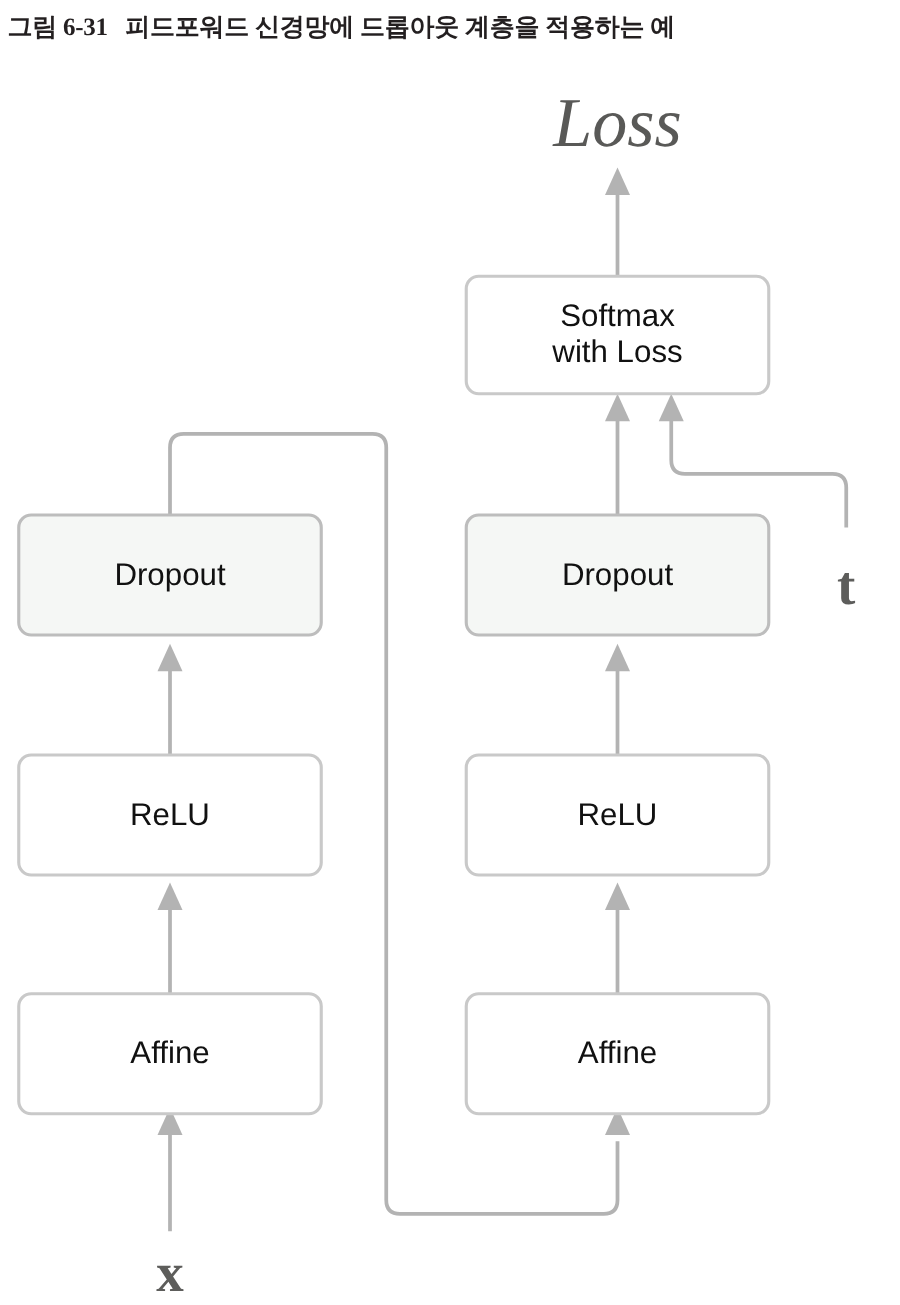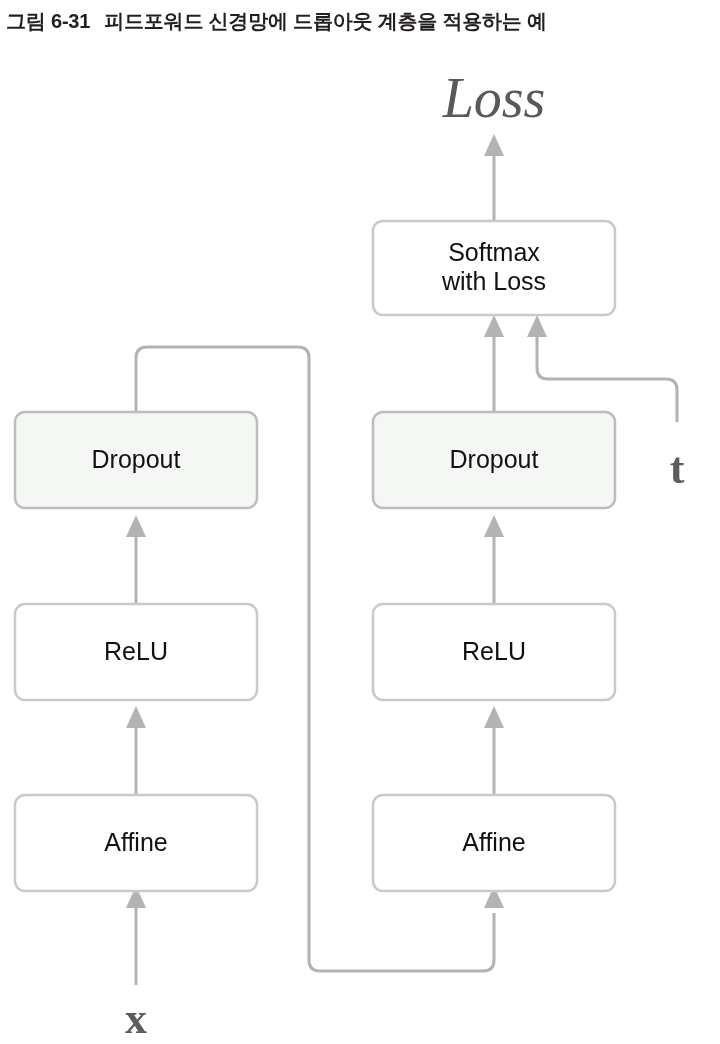--- a/index.html
+++ b/index.html
@@ -12,21 +12,21 @@
     height: 1044px;
     position: relative;
     font-family: "Liberation Sans", sans-serif;
     overflow: hidden;
   }
   #figure-caption {
     position: absolute;
     left: 6px;
     top: 8px;
     width: 712px;
-    font-family: Liberation Sans, sans-serif;
+    font-family: Liberation Serif, serif;
     font-weight: bold;
     font-size: 20px;
     color: #231f20;
     white-space: nowrap;
     letter-spacing: -0.2px;
   }
   #figure-caption .cap-num {
     color: #231f20;
   }
   #figure-caption .cap-gap {

